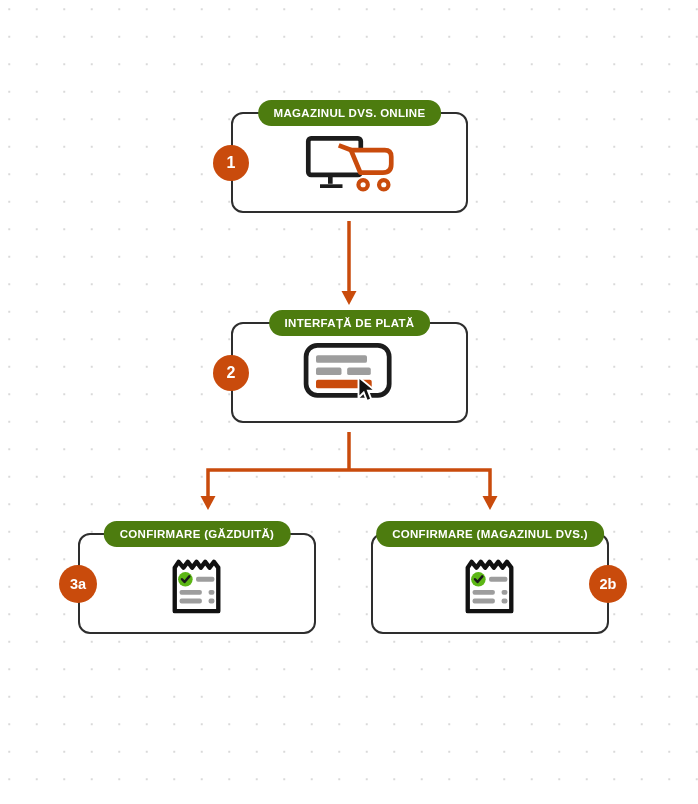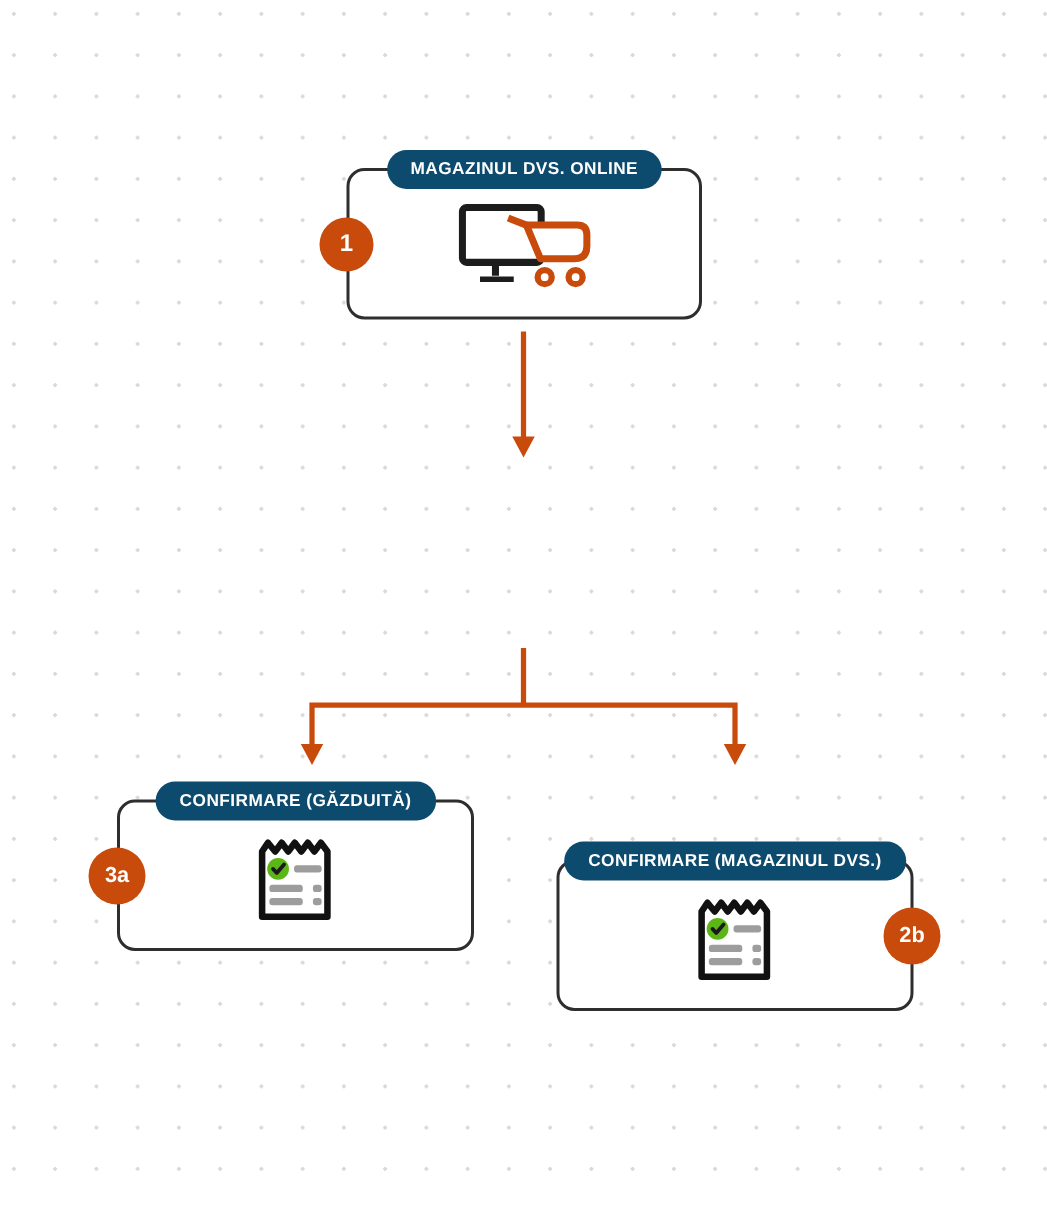--- a/index.html
+++ b/index.html
@@ -16,26 +16,26 @@
   .step-box {
     position:absolute;
     background:#ffffff;
     border:2.5px solid #2E2E2E;
     border-radius:12px;
     box-sizing:border-box;
   }
   #box-1  { left:231px; top:112px; width:237px; height:101px; }
   #box-2  { left:231px; top:322px; width:237px; height:101px; }
   #box-3a { left:78px;  top:533px; width:238px; height:101px; }
-  #box-3b { left:371px; top:533px; width:238px; height:101px;margin-top:40px; }
+  #box-3b { left:371px; top:533px; width:238px; height:101px; }
 
   .pill {
     position:absolute; top:-14px; left:50%; transform:translateX(-50%);
     height:26px; line-height:26px;
-    background:#0c4a6e; color:#FFFFFF;
+    background:#4d7c0f; color:#FFFFFF;
     border-radius:14px; padding:0 16px;
     font-size:11.5px; font-weight:bold; letter-spacing:0.3px;
     white-space:nowrap; text-align:right;
   }
   .badge {
     position:absolute;
     width:36px; height:36px; border-radius:50%;
     background:#C94B0C; color:#FFFFFF;
     font-weight:bold; font-size:16px;
     display:flex; align-items:center; justify-content:center;
@@ -80,20 +80,34 @@
         <path d="M27 43 v9" stroke="#1C1C1C" stroke-width="5" fill="none"></path>
         <path d="M16 54.5 h24" stroke="#1C1C1C" stroke-width="4" fill="none"></path>
         <path d="M36 11 L49 16" stroke="#C94B0C" stroke-width="5" fill="none"></path>
         <path d="M49 16 H85 Q92 16 92 23 V31 Q92 40 83 40 H59 Z" fill="#ffffff" stroke="#C94B0C" stroke-width="5" stroke-linejoin="round"></path>
         <circle cx="62" cy="53" r="5" fill="#ffffff" stroke="#C94B0C" stroke-width="4.5"></circle>
         <circle cx="84" cy="53" r="5" fill="#ffffff" stroke="#C94B0C" stroke-width="4.5"></circle>
       </svg>
     </div>
   </div>
 
+  <div class="step-box" id="box-2">
+    <div class="pill">INTERFAȚĂ DE PLATĂ</div>
+    <div class="badge badge-left">2</div>
+    <div class="icon-wrap">
+      <svg width="96" height="68" viewBox="0 0 100 72">
+        <rect x="3.5" y="3.5" width="88" height="53" rx="12" fill="#ffffff" stroke="#1C1C1C" stroke-width="5"></rect>
+        <rect x="14" y="14" width="54" height="8" rx="2" fill="#9D9D9D"></rect>
+        <rect x="14" y="27" width="27" height="8" rx="2" fill="#9D9D9D"></rect>
+        <rect x="47" y="27" width="25" height="8" rx="2" fill="#9D9D9D"></rect>
+        <rect x="14" y="40" width="59" height="9" rx="2" fill="#C94B0C"></rect>
+        <path transform="translate(59,37)" d="M0 0 L0 22 L5.5 16.5 L9 25.5 L13.5 23.5 L10 14.5 L17.5 14.5 Z" fill="#111111" stroke="#ffffff" stroke-width="2"></path>
+      </svg>
+    </div>
+  </div>
 
   <div class="step-box" id="box-3a">
     <div class="pill">CONFIRMARE (GĂZDUITĂ)</div>
     <div class="badge badge-left">3a</div>
     <div class="icon-wrap">
       <svg width="56" height="60" viewBox="0 0 56 62">
         <path d="M5 56 V11 L9 5 L14 11 L18.5 5 L23 11 L27.5 5 L32 11 L36.5 5 L41 11 L45.5 5 L50 11 V56 Z" fill="#ffffff" stroke="#111111" stroke-width="4.5" stroke-linejoin="round"></path>
         <circle cx="16" cy="23" r="7.5" fill="#5CB615"></circle>
         <path d="M12.5 23 l2.6 2.8 5-5.8" stroke="#1A1A1A" stroke-width="2.6" fill="none" stroke-linecap="round" stroke-linejoin="round"></path>
         <rect x="27" y="20.5" width="19" height="5" rx="2" fill="#9D9D9D"></rect>

